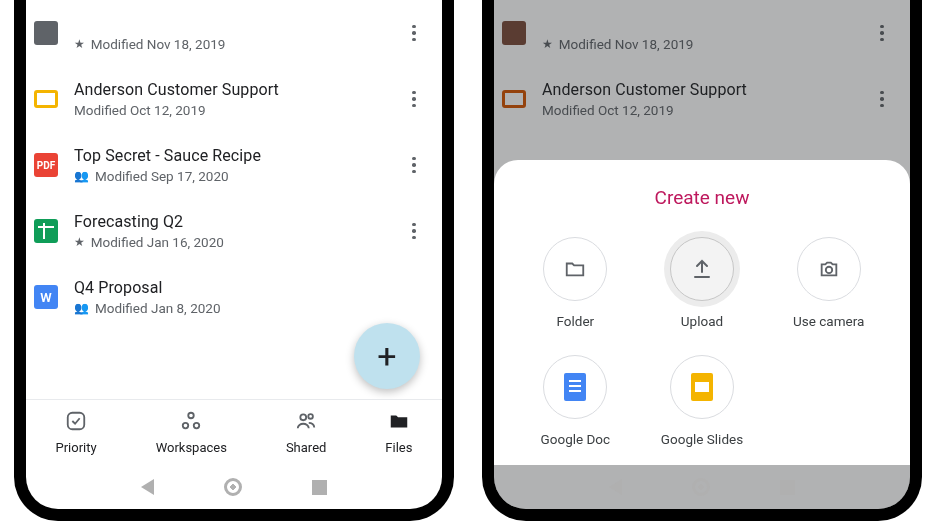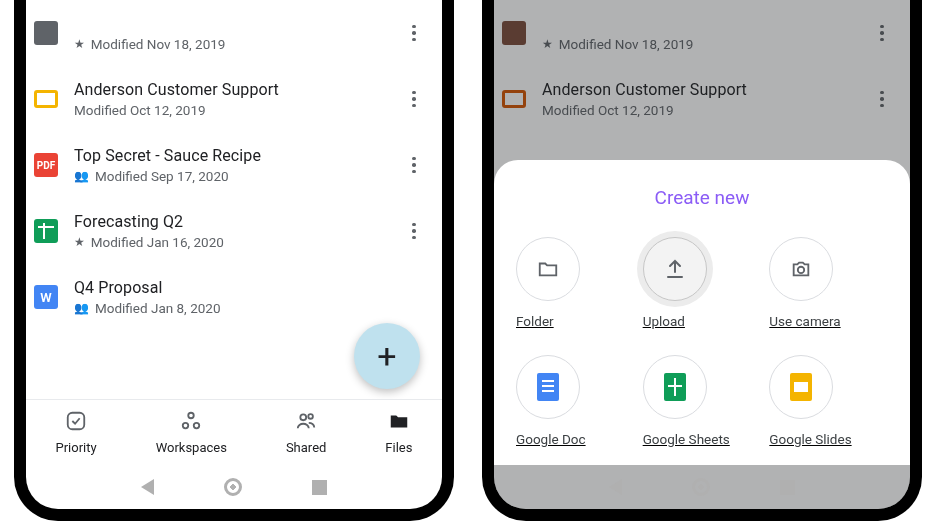--- a/index.html
+++ b/index.html
@@ -78,26 +78,26 @@
   .sys-back{width:0;height:0;border-top:8px solid transparent;border-bottom:8px solid transparent;border-right:13px solid #b0b0b0;}
   .sys-home{width:18px;height:18px;border:3px solid #b0b0b0;border-radius:50%;background:radial-gradient(circle,#b0b0b0 30%,transparent 32%);}
   .sys-recent{width:15px;height:15px;background:#b0b0b0;}
   
   .scrim{position:absolute;inset:0;background:rgba(32,33,36,.35);}
   .sheet{
     position:absolute;left:0;right:0;bottom:44px;
     background:#fff;border-radius:24px 24px 0 0;
     padding:26px 22px 18px;
   }
-  .sheet-title{text-align:center;font-size:19px;color:#8b5cf6;margin-bottom:28px;}
+  .sheet-title{text-align:center;font-size:19px;color:#be185d;margin-bottom:28px;}
   .grid{
     display:grid;grid-template-columns:repeat(3,1fr);
     row-gap:26px;column-gap:8px;
   }
-  .grid-item{display:flex;flex-direction:column;gap:12px;cursor:pointer;text-decoration:underline;}
+  .grid-item{display:flex;flex-direction:column;align-items:center;gap:12px;cursor:pointer;}
   .circle{
     width:64px;height:64px;border-radius:50%;border:1px solid #dadce0;
     display:flex;align-items:center;justify-content:center;background:#fff;
   }
   .circle.hl{box-shadow:0 0 0 6px #ececec;border-color:#c6c6c6;background:#f3f3f3;}
   .grid-label{font-size:13.5px;color:#3c4043;}
   .mini-doc{width:22px;height:28px;background:#4285f4;border-radius:2px;position:relative;}
   .mini-doc::before{content:"";position:absolute;left:5px;right:5px;top:7px;height:2px;background:#fff;box-shadow:0 5px 0 #fff,0 10px 0 #fff;}
   .mini-sheet{width:22px;height:28px;background:#0f9d58;border-radius:2px;position:relative;}
   .mini-sheet::before,.mini-sheet::after{content:"";position:absolute;background:#fff;}
@@ -305,26 +305,20 @@
         <div class="grid-label">Use camera</div>
       </div>
 
       <div class="grid-item">
         <div class="circle">
             <div class="mini-doc"></div>
           </div>
         <div class="grid-label">Google Doc</div>
       </div>
 
-      <div class="grid-item">
-        <div class="circle">
-            <div class="mini-sheet"></div>
-          </div>
-        <div class="grid-label">Google Sheets</div>
-      </div>
 
       <div class="grid-item">
         <div class="circle">
             <div class="mini-slide"></div>
           </div>
         <div class="grid-label">Google Slides</div>
       </div>
 
     </div>
   </div>

